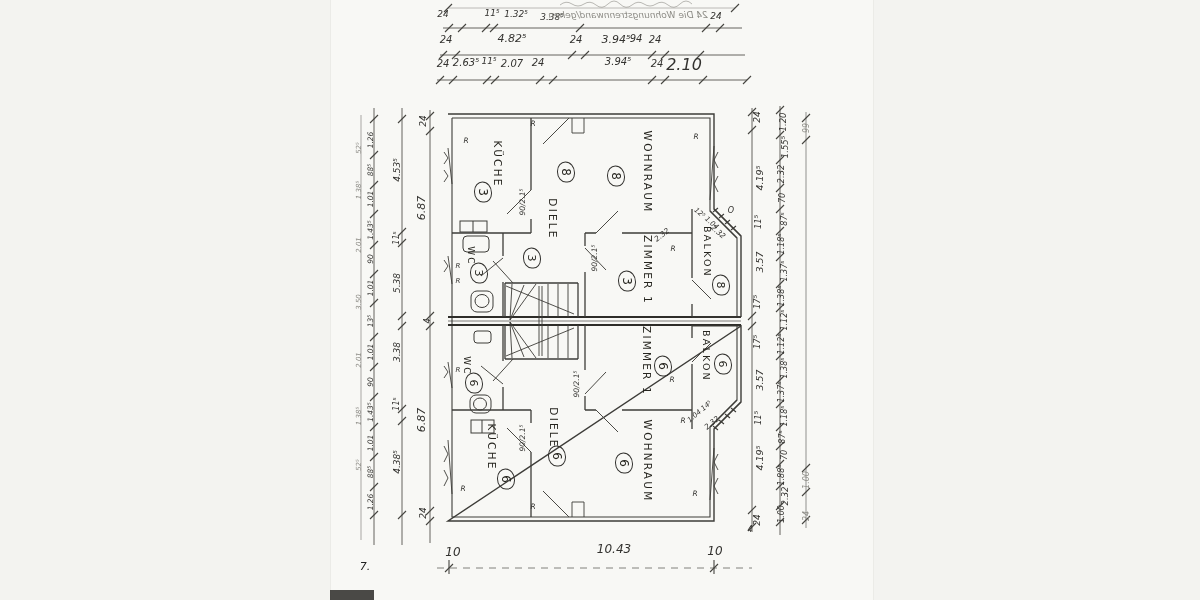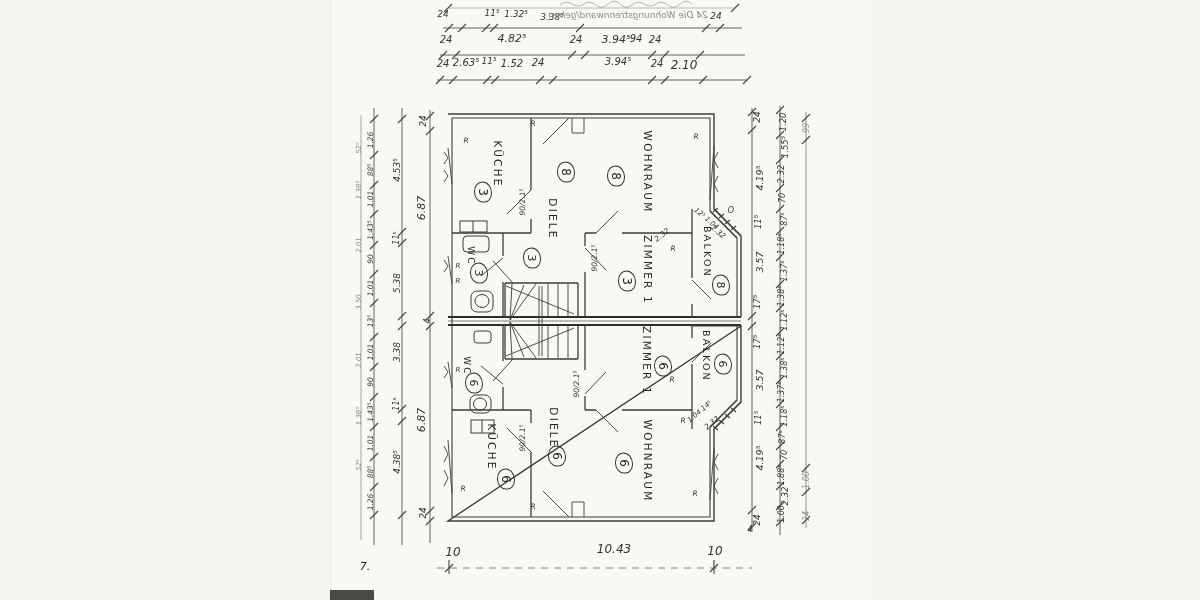--- a/index.html
+++ b/index.html
@@ -250,25 +250,25 @@
       <span class="lbl mirror faint" style="left: 628px; top: 15px; font-size: 9px; transform: translate(-50%, -50%) rotate(0deg) scaleX(-1);">24 Die Wohnungstrennwand/gehen</span>
       <span class="lbl " style="left: 446px; top: 40px; font-size: 10px; transform: translate(-50%, -50%) rotate(0deg);">24</span>
       <span class="lbl " style="left: 512px; top: 38px; font-size: 11px; transform: translate(-50%, -50%) rotate(0deg);">4.82⁵</span>
       <span class="lbl " style="left: 576px; top: 40px; font-size: 10px; transform: translate(-50%, -50%) rotate(0deg);">24</span>
       <span class="lbl " style="left: 616px; top: 39px; font-size: 11px; transform: translate(-50%, -50%) rotate(0deg);">3.94⁵</span>
       <span class="lbl " style="left: 655px; top: 40px; font-size: 10px; transform: translate(-50%, -50%) rotate(0deg);">24</span>
       <span class="lbl " style="left: 636px; top: 39px; font-size: 10px; transform: translate(-50%, -50%) rotate(0deg);">94</span>
       <span class="lbl " style="left: 443px; top: 64px; font-size: 10px; transform: translate(-50%, -50%) rotate(0deg);">24</span>
       <span class="lbl " style="left: 466px; top: 63px; font-size: 10px; transform: translate(-50%, -50%) rotate(0deg);">2.63⁵</span>
       <span class="lbl " style="left: 489px; top: 61px; font-size: 9px; transform: translate(-50%, -50%) rotate(0deg);">11⁵</span>
-      <span class="lbl " style="left: 512px; top: 64px; font-size: 10px; transform: translate(-50%, -50%) rotate(0deg);">1.52</span>
+      <span class="lbl " style="left: 512px; top: 64px; font-size: 10px; transform: translate(-50%, -50%) rotate(0deg);">2.07</span>
       <span class="lbl " style="left: 538px; top: 63px; font-size: 10px; transform: translate(-50%, -50%) rotate(0deg);">24</span>
       <span class="lbl " style="left: 618px; top: 62px; font-size: 10px; transform: translate(-50%, -50%) rotate(0deg);">3.94⁵</span>
       <span class="lbl " style="left: 657px; top: 64px; font-size: 10px; transform: translate(-50%, -50%) rotate(0deg);">24</span>
-      <span class="lbl " style="left: 684px; top: 65px; font-size: 12px; transform: translate(-50%, -50%) rotate(0deg);">2.10</span>
+      <span class="lbl " style="left: 684px; top: 65px; font-size: 16px; transform: translate(-50%, -50%) rotate(0deg);">2.10</span>
       <span class="lbl " style="left: 453px; top: 552px; font-size: 12px; transform: translate(-50%, -50%) rotate(0deg);">10</span>
       <span class="lbl " style="left: 614px; top: 549px; font-size: 12px; transform: translate(-50%, -50%) rotate(0deg);">10.43</span>
       <span class="lbl " style="left: 715px; top: 551px; font-size: 12px; transform: translate(-50%, -50%) rotate(0deg);">10</span>
       <span class="lbl dark" style="left: 365px; top: 566px; font-size: 11px; transform: translate(-50%, -50%) rotate(0deg);">7.</span>
       <span class="lbl " style="left: 423px; top: 121px; font-size: 9px; transform: translate(-50%, -50%) rotate(-90deg);">24</span>
       <span class="lbl " style="left: 421px; top: 208px; font-size: 11px; transform: translate(-50%, -50%) rotate(-90deg);">6.87</span>
       <span class="lbl " style="left: 428px; top: 321px; font-size: 8px; transform: translate(-50%, -50%) rotate(-90deg);">4</span>
       <span class="lbl " style="left: 421px; top: 420px; font-size: 11px; transform: translate(-50%, -50%) rotate(-90deg);">6.87</span>
       <span class="lbl " style="left: 423px; top: 513px; font-size: 9px; transform: translate(-50%, -50%) rotate(-90deg);">24</span>
       <span class="lbl " style="left: 397px; top: 170px; font-size: 9px; transform: translate(-50%, -50%) rotate(-90deg);">4.53⁵</span>

